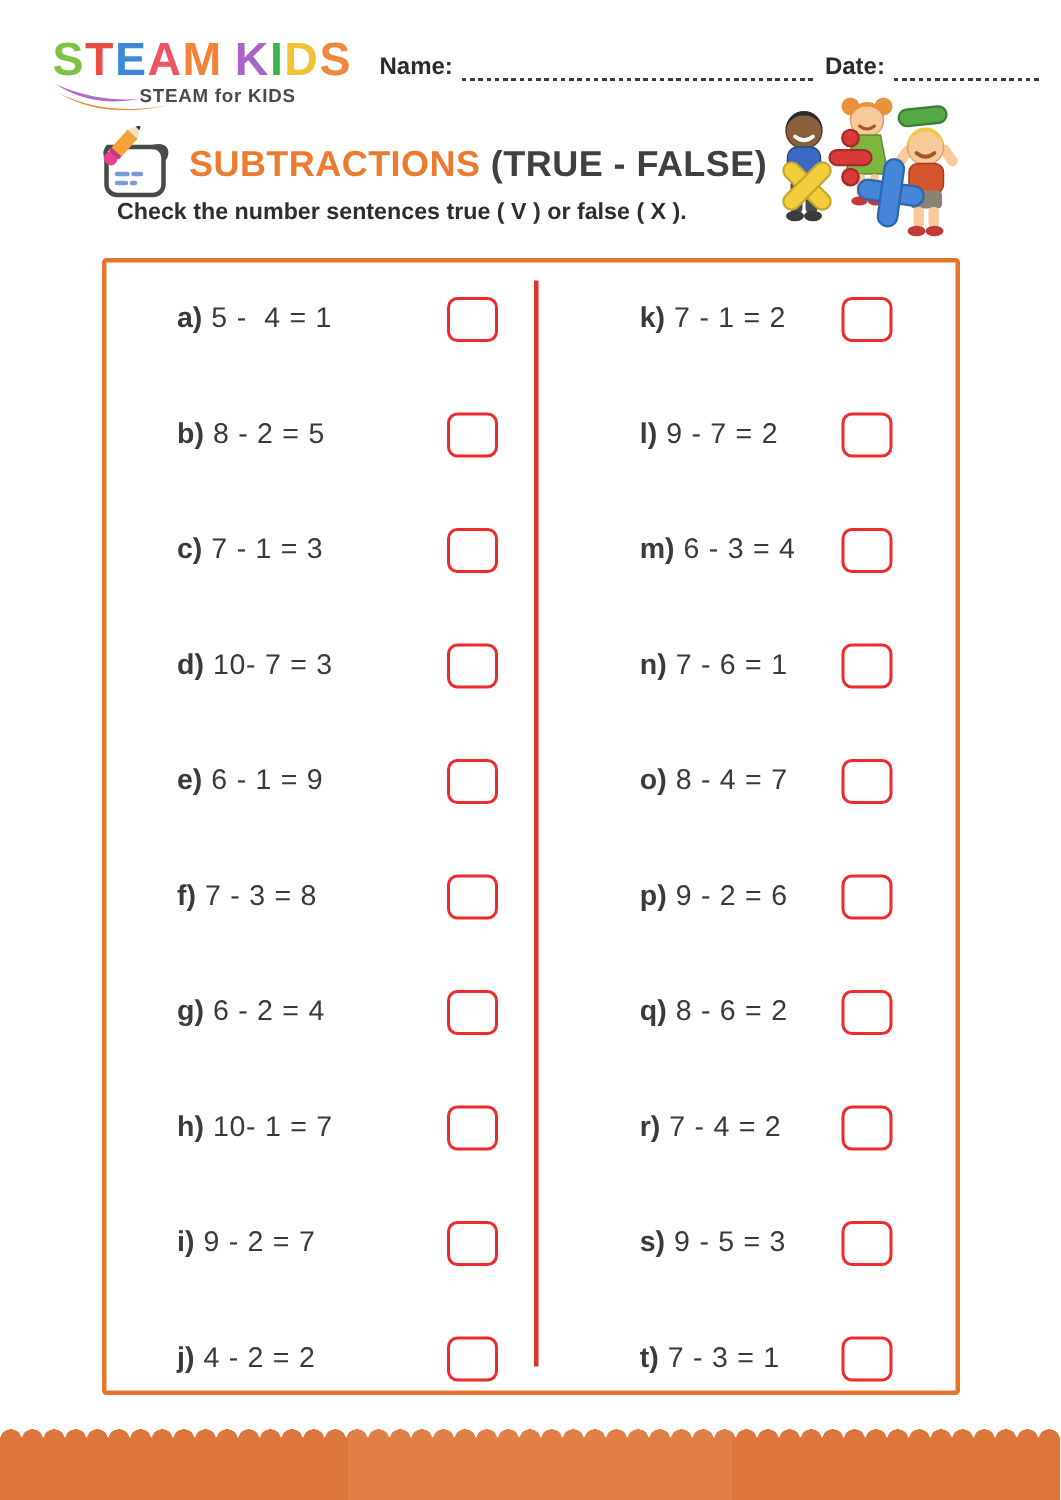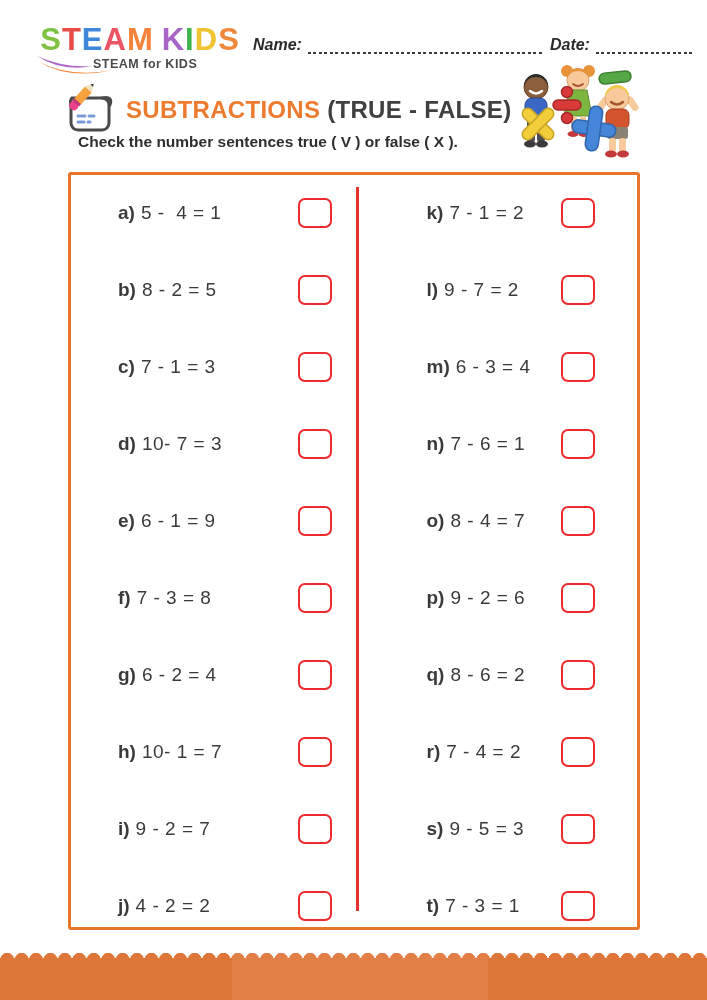--- a/index.html
+++ b/index.html
@@ -4,28 +4,28 @@
 <style>
   * { margin:0; padding:0; box-sizing:border-box; }
   html,body { background:#fff; }
   .page {
     position:relative; width:707px; height:1000px; background:#ffffff;
     font-family:"Liberation Sans", sans-serif; color:#3b3b3d; overflow:hidden;
     margin:0 auto;
   }
 
   
-  .logo { position:absolute; left:35px; top:24px; width:210px;text-align:center; }
+  .logo { position:absolute; left:35px; top:24px; width:210px; }
   .logo-word { font-weight:800; font-size:31px; letter-spacing:1px; line-height:1; white-space:nowrap; }
   .logo-word .sp { display:inline-block; width:8px; }
   .logo-sub { position:absolute; left:58px; top:33px; font-weight:700; font-size:12.5px; color:#4a4a4a; letter-spacing:0.5px; }
   .logo-swoosh { position:absolute; left:-2px; top:30px; }
 
   
-  .fields { position:absolute; left:253px; top:36px; width:440px; display:flex; align-items:flex-end; gap:6px; font-size:16px; font-weight:700; color:#2b2b2d;font-style:italic; }
+  .fields { position:absolute; left:253px; top:36px; width:440px; display:flex; align-items:flex-end; gap:6px; font-size:16px; font-weight:700; color:#2b2b2d; }
   .dashline { height:12px; border-bottom:0; background-image:repeating-linear-gradient(90deg,#3b3b3d 0 3px, transparent 3px 5.5px); background-size:100% 2px; background-repeat:no-repeat; background-position:0 100%; }
   .nameline { width:248px; }
   .dateline { width:102px; }
 
   
   .title-row { position:absolute; left:62px; top:84px; display:flex; align-items:center; gap:8px; }
   .title-text { font-size:24px; font-weight:800; letter-spacing:0.3px; white-space:nowrap; }
   .title-main { color:#ed7b2f; }
   .title-suffix { color:#404040; }
   .instruction { position:absolute; left:78px; top:133px; font-size:15.5px; font-weight:700; color:#2e2e30; }

